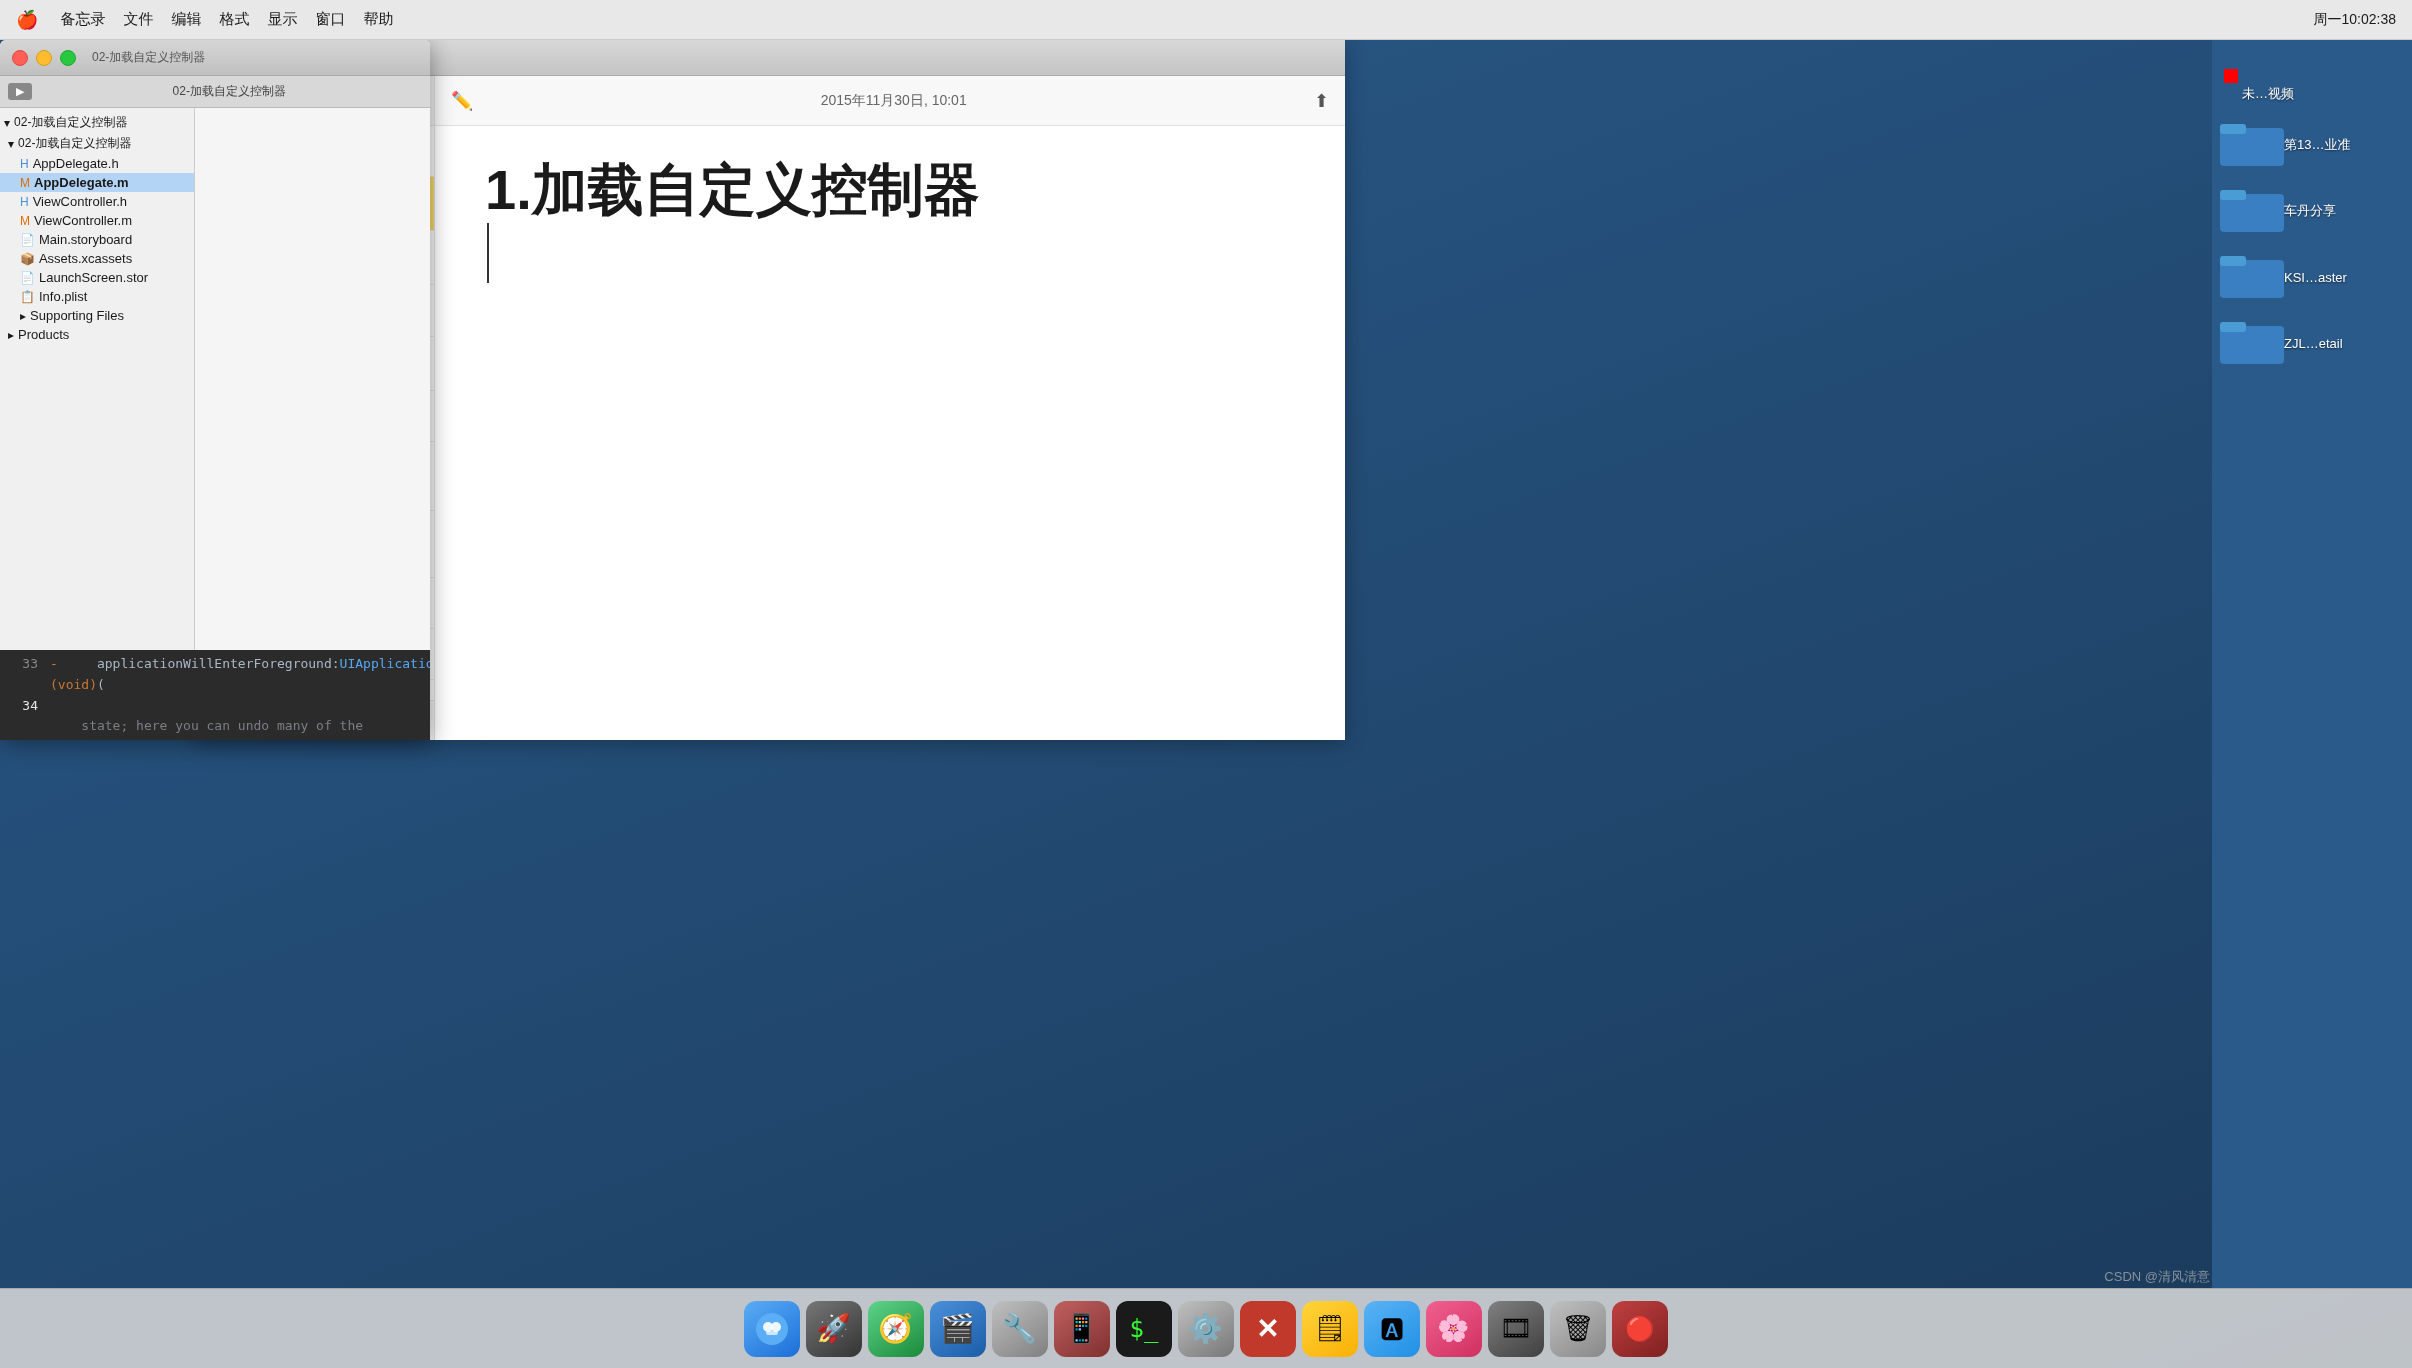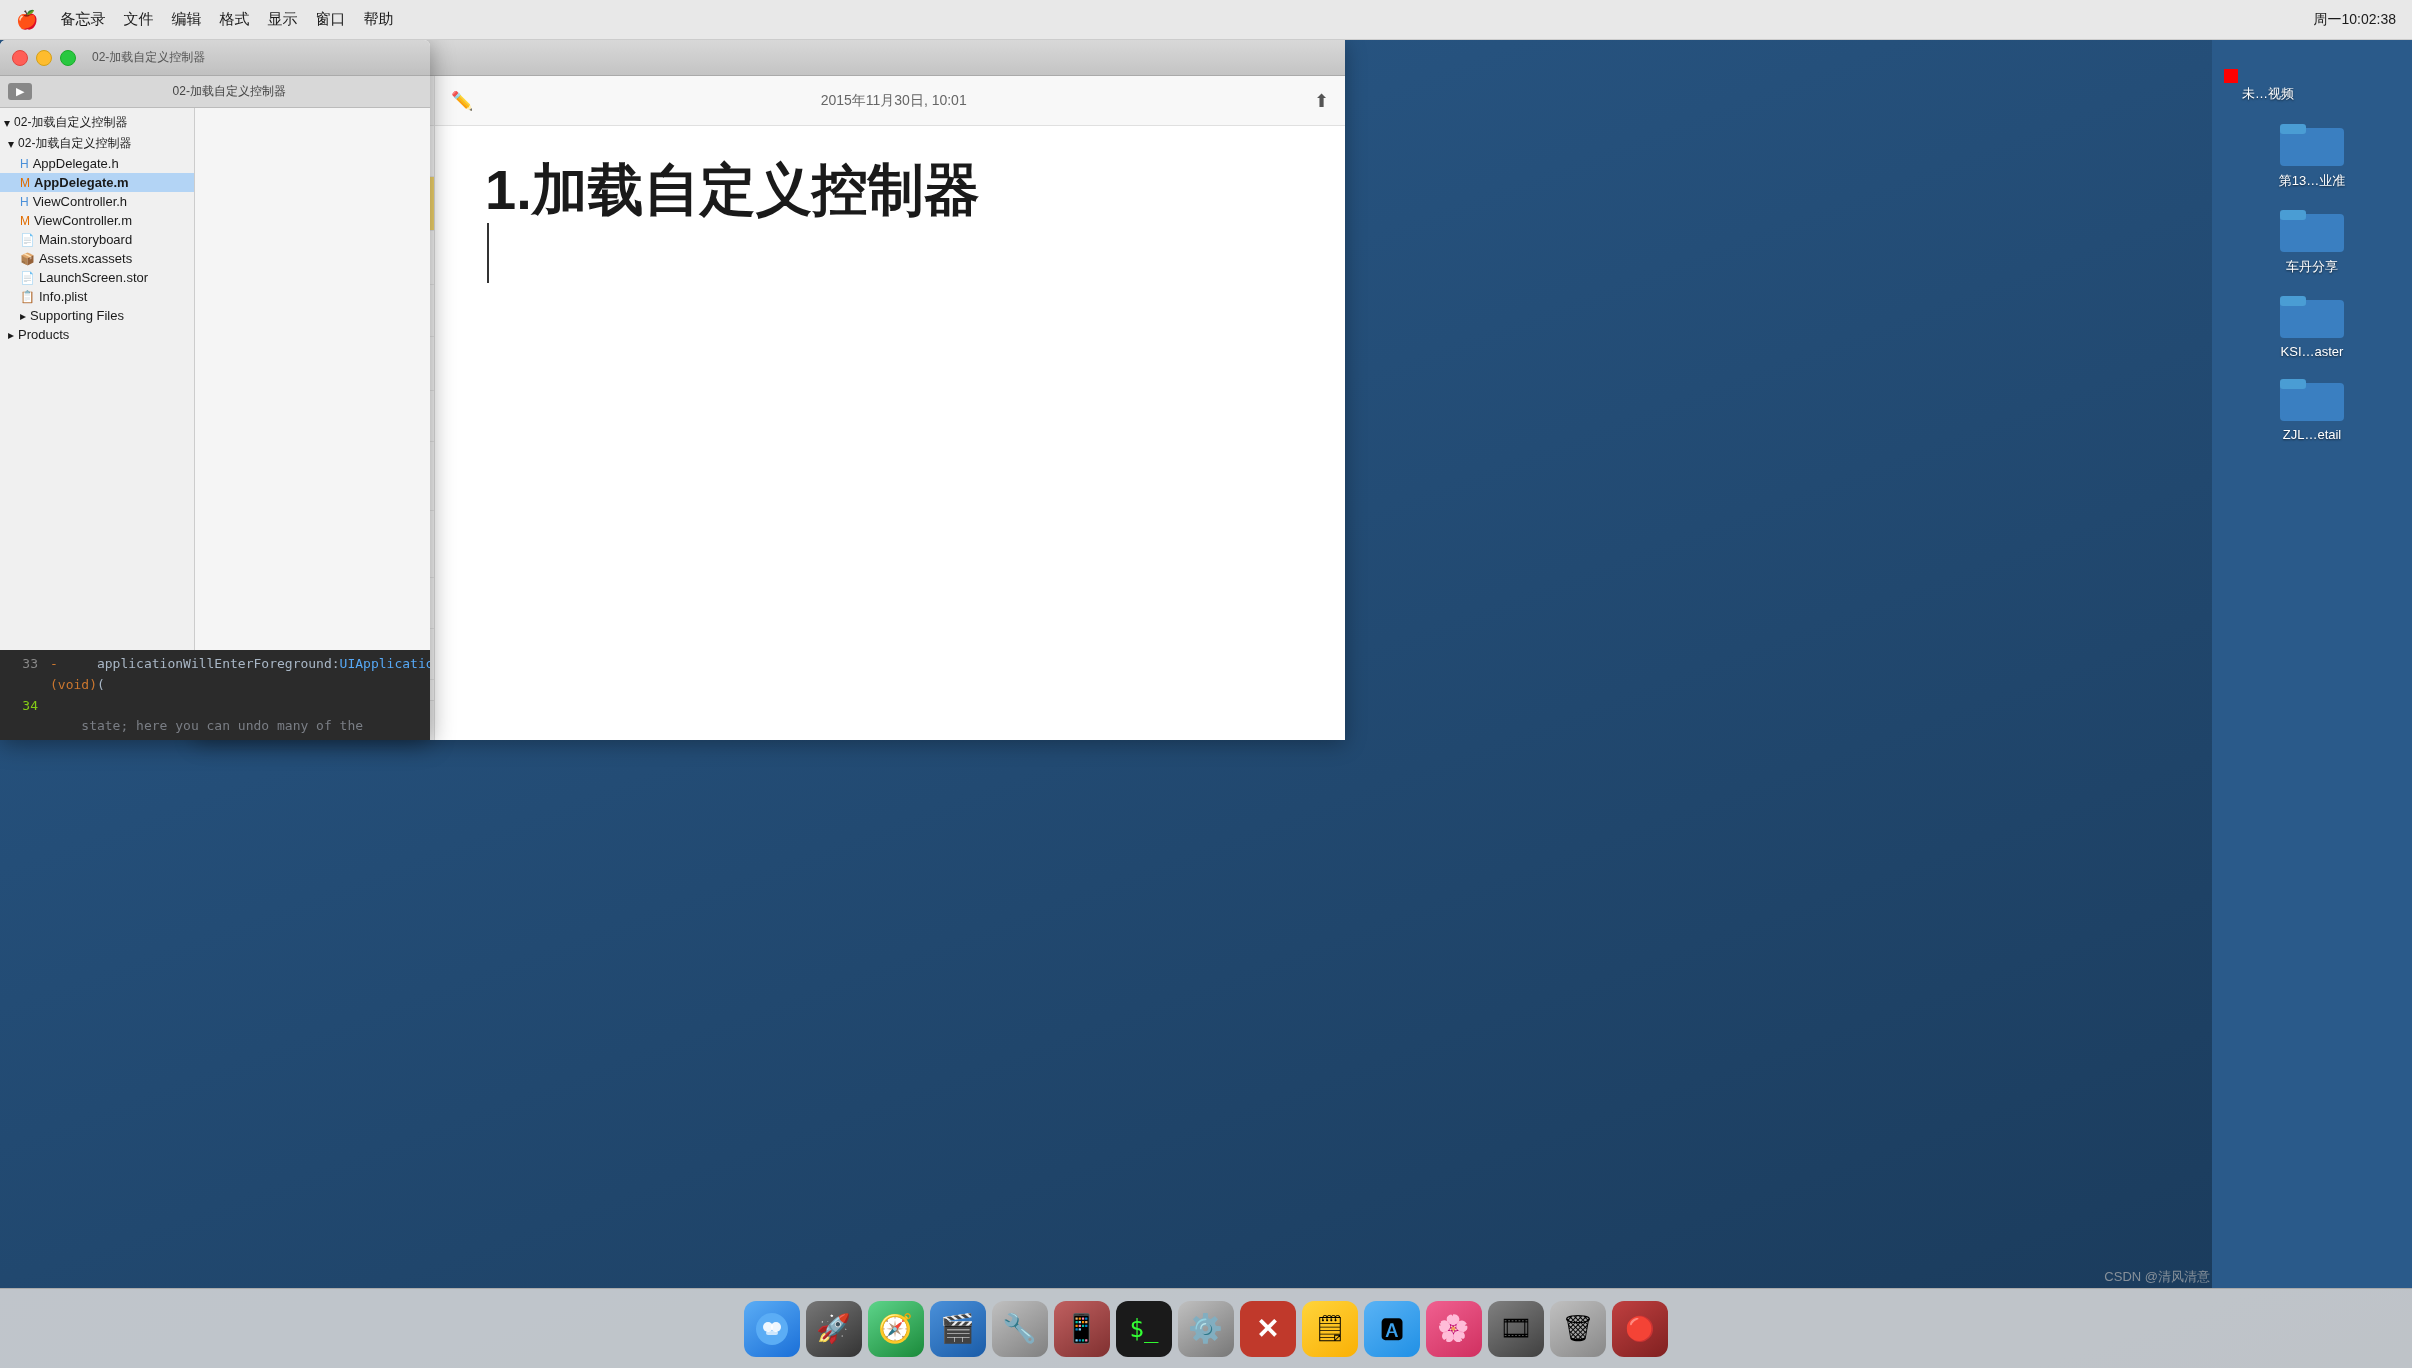--- a/index.html
+++ b/index.html
@@ -55,21 +55,21 @@
       background: #2a5a8a;
       display: flex;
       flex-direction: column;
       padding: 10px 0;
       gap: 2px;
       align-items: center;
     }
 
     .desktop-folder {
       display: flex;
-      flex-direction: column;
+      flex-direction: row;
       align-items: center;
       padding: 6px 8px;
       width: 100%;
       cursor: pointer;
     }
     .folder-icon {
       width: 64px;
       height: 52px;
       position: relative;
     }
@@ -311,21 +311,21 @@
   </div>
 
   <div style="height:90px;background:#2b2b2b;font-family:Menlo,Monaco,monospace;font-size:13px;overflow:hidden;padding:4px 0;">
     <div style="display:flex;padding:0 8px;line-height:1.6;">
       <span style="color:#888;min-width:30px;text-align:right;margin-right:12px;">33</span>
       <span style="color:#cb772f;">- (void)</span>
         <span style="color:#a9b7c6;">applicationWillEnterForeground:(</span>
         <span style="color:#56a8f5;">UIApplication</span>
     </div>
     <div style="display:flex;padding:0 8px;line-height:1.6;">
-      <span style="color:#84cc16;min-width:30px;text-align:right;margin-right:12px;">34</span>
+      <span style="color:#e5e5e5;min-width:30px;text-align:right;margin-right:12px;">34</span>
     </div>
     <div style="display:flex;padding:0 8px;line-height:1.6;">
       <span style="color:#888;min-width:30px;text-align:right;margin-right:12px;"></span>
       <span style="color:#7a7e85;">&nbsp;&nbsp;&nbsp;&nbsp;state; here you can undo many of the changes made on entering the</span>
     </div>
   </div>
 </div>
 
 <div style="position:absolute;top:40px;left:195px;width:1150px;height:700px;background:#fff;z-index:4;display:flex;flex-direction:column;box-shadow:0 4px 20px rgba(0,0,0,0.3);">
 

